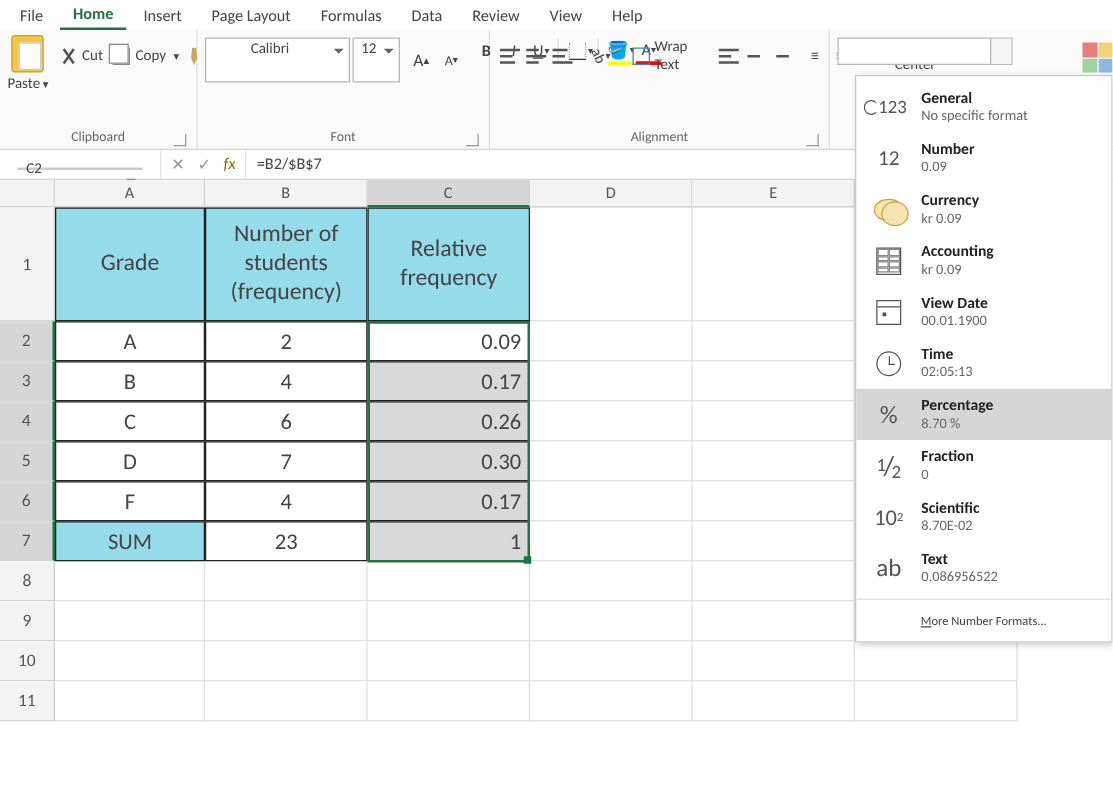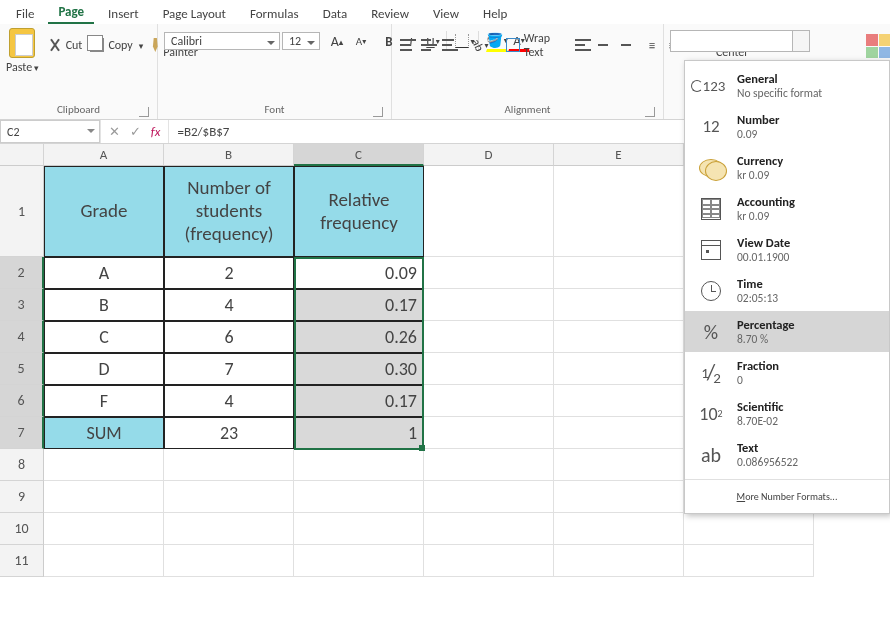--- a/index.html
+++ b/index.html
@@ -27,21 +27,21 @@
   .paste-label { font-size: 12px; display:flex; align-items:center; gap:2px; }
 
   .scissors { width:14px; height:14px; position:relative; }
   .scissors::before,.scissors::after{content:"";position:absolute;width:2px;height:14px;background:#555;left:6px;}
   .scissors::before{transform:rotate(35deg);} .scissors::after{transform:rotate(-35deg);}
   .copy-icon{width:14px;height:14px;border:1px solid #888;background:#fff;position:relative;}
   .copy-icon::after{content:"";position:absolute;width:14px;height:14px;border:1px solid #888;background:#fff;left:-4px;top:-4px;}
   .brush-icon{width:14px;height:14px;background:linear-gradient(#caa65a,#caa65a);clip-path:polygon(30% 0,70% 0,80% 60%,50% 100%,20% 60%);}
 
   
-  .font-select { height: 18px; border: 1px solid #b6b6b6; background: #fff; font-size: 12px; padding: 1px 18px 1px 6px; position: relative; }
+  .font-select { height: 36px; border: 1px solid #b6b6b6; background: #fff; font-size: 12px; padding: 1px 18px 1px 6px; position: relative; text-align: center; }
   .font-select::after{content:"";position:absolute;right:4px;top:8px;border:4px solid transparent;border-top-color:#666;}
   .font-name{width:116px;} .font-size{width:38px;}
   .iconbtn{width:22px;height:22px;display:flex;align-items:center;justify-content:center;border:1px solid transparent;font-size:13px;}
   .fillcolor{border-bottom:3px solid #ffff00;padding-bottom:0;}
   .fontcolor{border-bottom:3px solid #ff0000;}
   .border-ic{width:14px;height:14px;border:1px solid #333;border-top:none;border-left:1px dotted #999;border-right:1px dotted #999;}
 
   
   .align-ic{width:16px;height:12px;display:flex;flex-direction:column;justify-content:space-between;}
   .align-ic span{height:2px;background:#555;display:block;}
@@ -53,24 +53,24 @@
   .numfmt-box{height:22px;width:140px;border:1px solid #b6b6b6;background:#fff;position:relative;}
   .numfmt-box::after{content:"";position:absolute;right:0;top:0;bottom:0;width:16px;border-left:1px solid #b6b6b6;background:#f5f5f5;}
   .numfmt-box::before{content:"";position:absolute;right:4px;top:8px;border:4px solid transparent;border-top-color:#666;}
 
   .cond-fmt-ic{width:24px;height:24px;display:grid;grid-template-columns:1fr 1fr;grid-template-rows:1fr 1fr;gap:1px;}
   .cond-fmt-ic span:nth-child(1){background:#e97d7d;} .cond-fmt-ic span:nth-child(2){background:#f5d274;}
   .cond-fmt-ic span:nth-child(3){background:#9fd49f;} .cond-fmt-ic span:nth-child(4){background:#8fb7e4;}
 
   
   .fbar { display:flex; height:24px; border-bottom:1px solid #d4d4d4; align-items:stretch; }
-  .namebox{width:100px;border:1px solid #ccc;margin:0;display:flex;align-items:center;padding:0 6px;font-size:12px;position:relative;}
+  .namebox{width:100px;border:1px solid #ccc;margin:14px;display:flex;align-items:center;padding:0 6px;font-size:12px;position:relative;}
   .namebox::after{content:"";position:absolute;right:4px;top:8px;border:4px solid transparent;border-top-color:#888;}
   .fbar-btns{display:flex;align-items:center;padding:0 8px;border-right:0px;border-left:1px solid #e3e3e3;gap:10px;color:#999;}
-  .fbar-btns .fx{font-style:italic;color:#be185d;}
+  .fbar-btns .fx{font-style:italic;color:#a16207;}
   .formula-input{flex:1;display:flex;align-items:center;padding:0 8px;font-size:13px;border-left:1px solid #e3e3e3;}
 
   
   .sheet{position:relative;}
   .col-headers{display:grid;grid-template-columns:44px 120px 130px 130px 130px 130px 130px;height:22px;}
   .col-headers .ch{border-right:1px solid #d4d4d4;border-bottom:1px solid #ccc;background:#f3f3f3;display:flex;align-items:center;justify-content:center;font-size:13px;color:#555;}
   .col-headers .ch.sel{background:#d6d6d6;border-bottom:2px solid #217346;}
   .rows{display:flex;}
   .row-hdrs{display:flex;flex-direction:column;}
   .rh{width:44px;border-right:1px solid #ccc;border-bottom:1px solid #d4d4d4;background:#f3f3f3;display:flex;align-items:center;justify-content:center;color:#555;font-size:14px;}
@@ -108,21 +108,21 @@
   .cur-ic::before{content:"";position:absolute;inset:0;border:1.5px solid #c9a038;border-radius:50%;background:#f5e4b2;}
   .cur-ic::after{content:"";position:absolute;left:6px;top:2px;right:-4px;bottom:-4px;border:1.5px solid #c9a038;border-radius:50%;background:#f5e4b2;}
   .acc-ic{width:20px;height:22px;border:1.5px solid #555;display:grid;grid-template-columns:1fr 1fr;grid-template-rows:6px 1fr 1fr 1fr;}
   .acc-ic span{border:0.5px solid #888;}
 </style>
 </head>
 <body>
 
 <div class="menubar" id="menubar">
     <div class="item">File</div>
-    <div class="item active">Page</div>
+    <div class="item active">Home</div>
     <div class="item">Insert</div>
     <div class="item">Page Layout</div>
     <div class="item">Formulas</div>
     <div class="item">Data</div>
     <div class="item">Review</div>
     <div class="item">View</div>
     <div class="item">Help</div>
   </div>
 
 <div class="ribbon">

